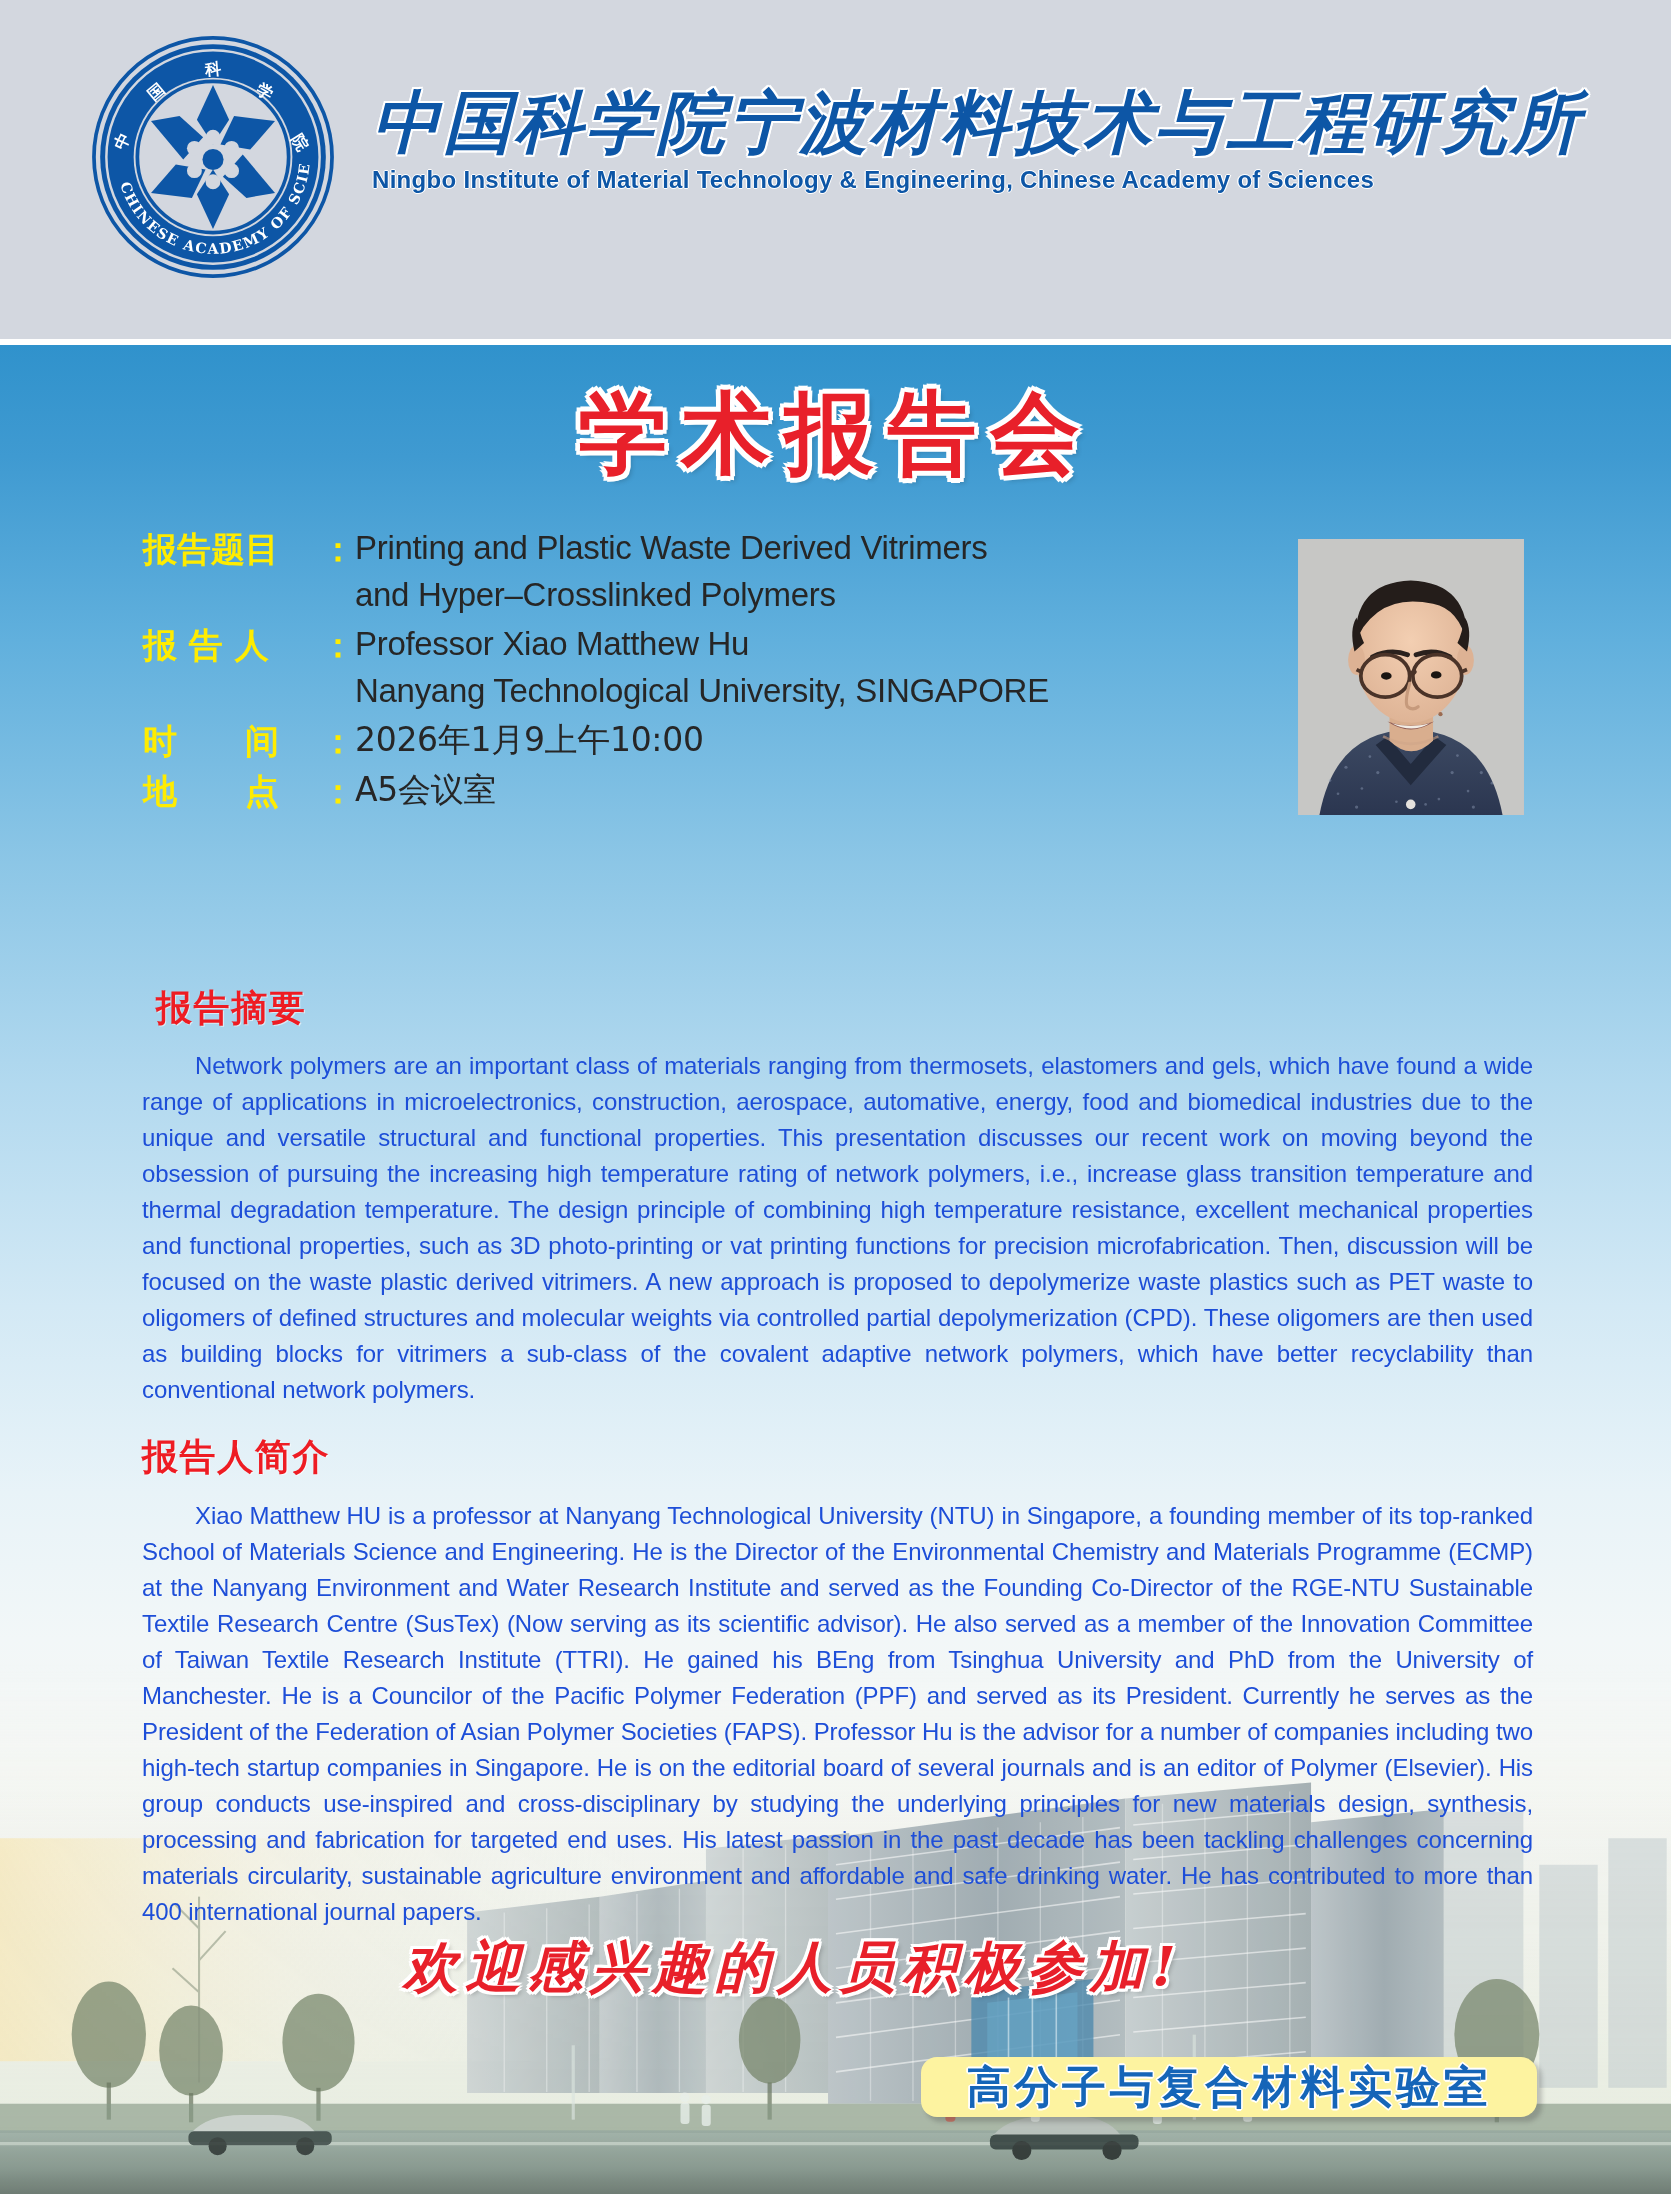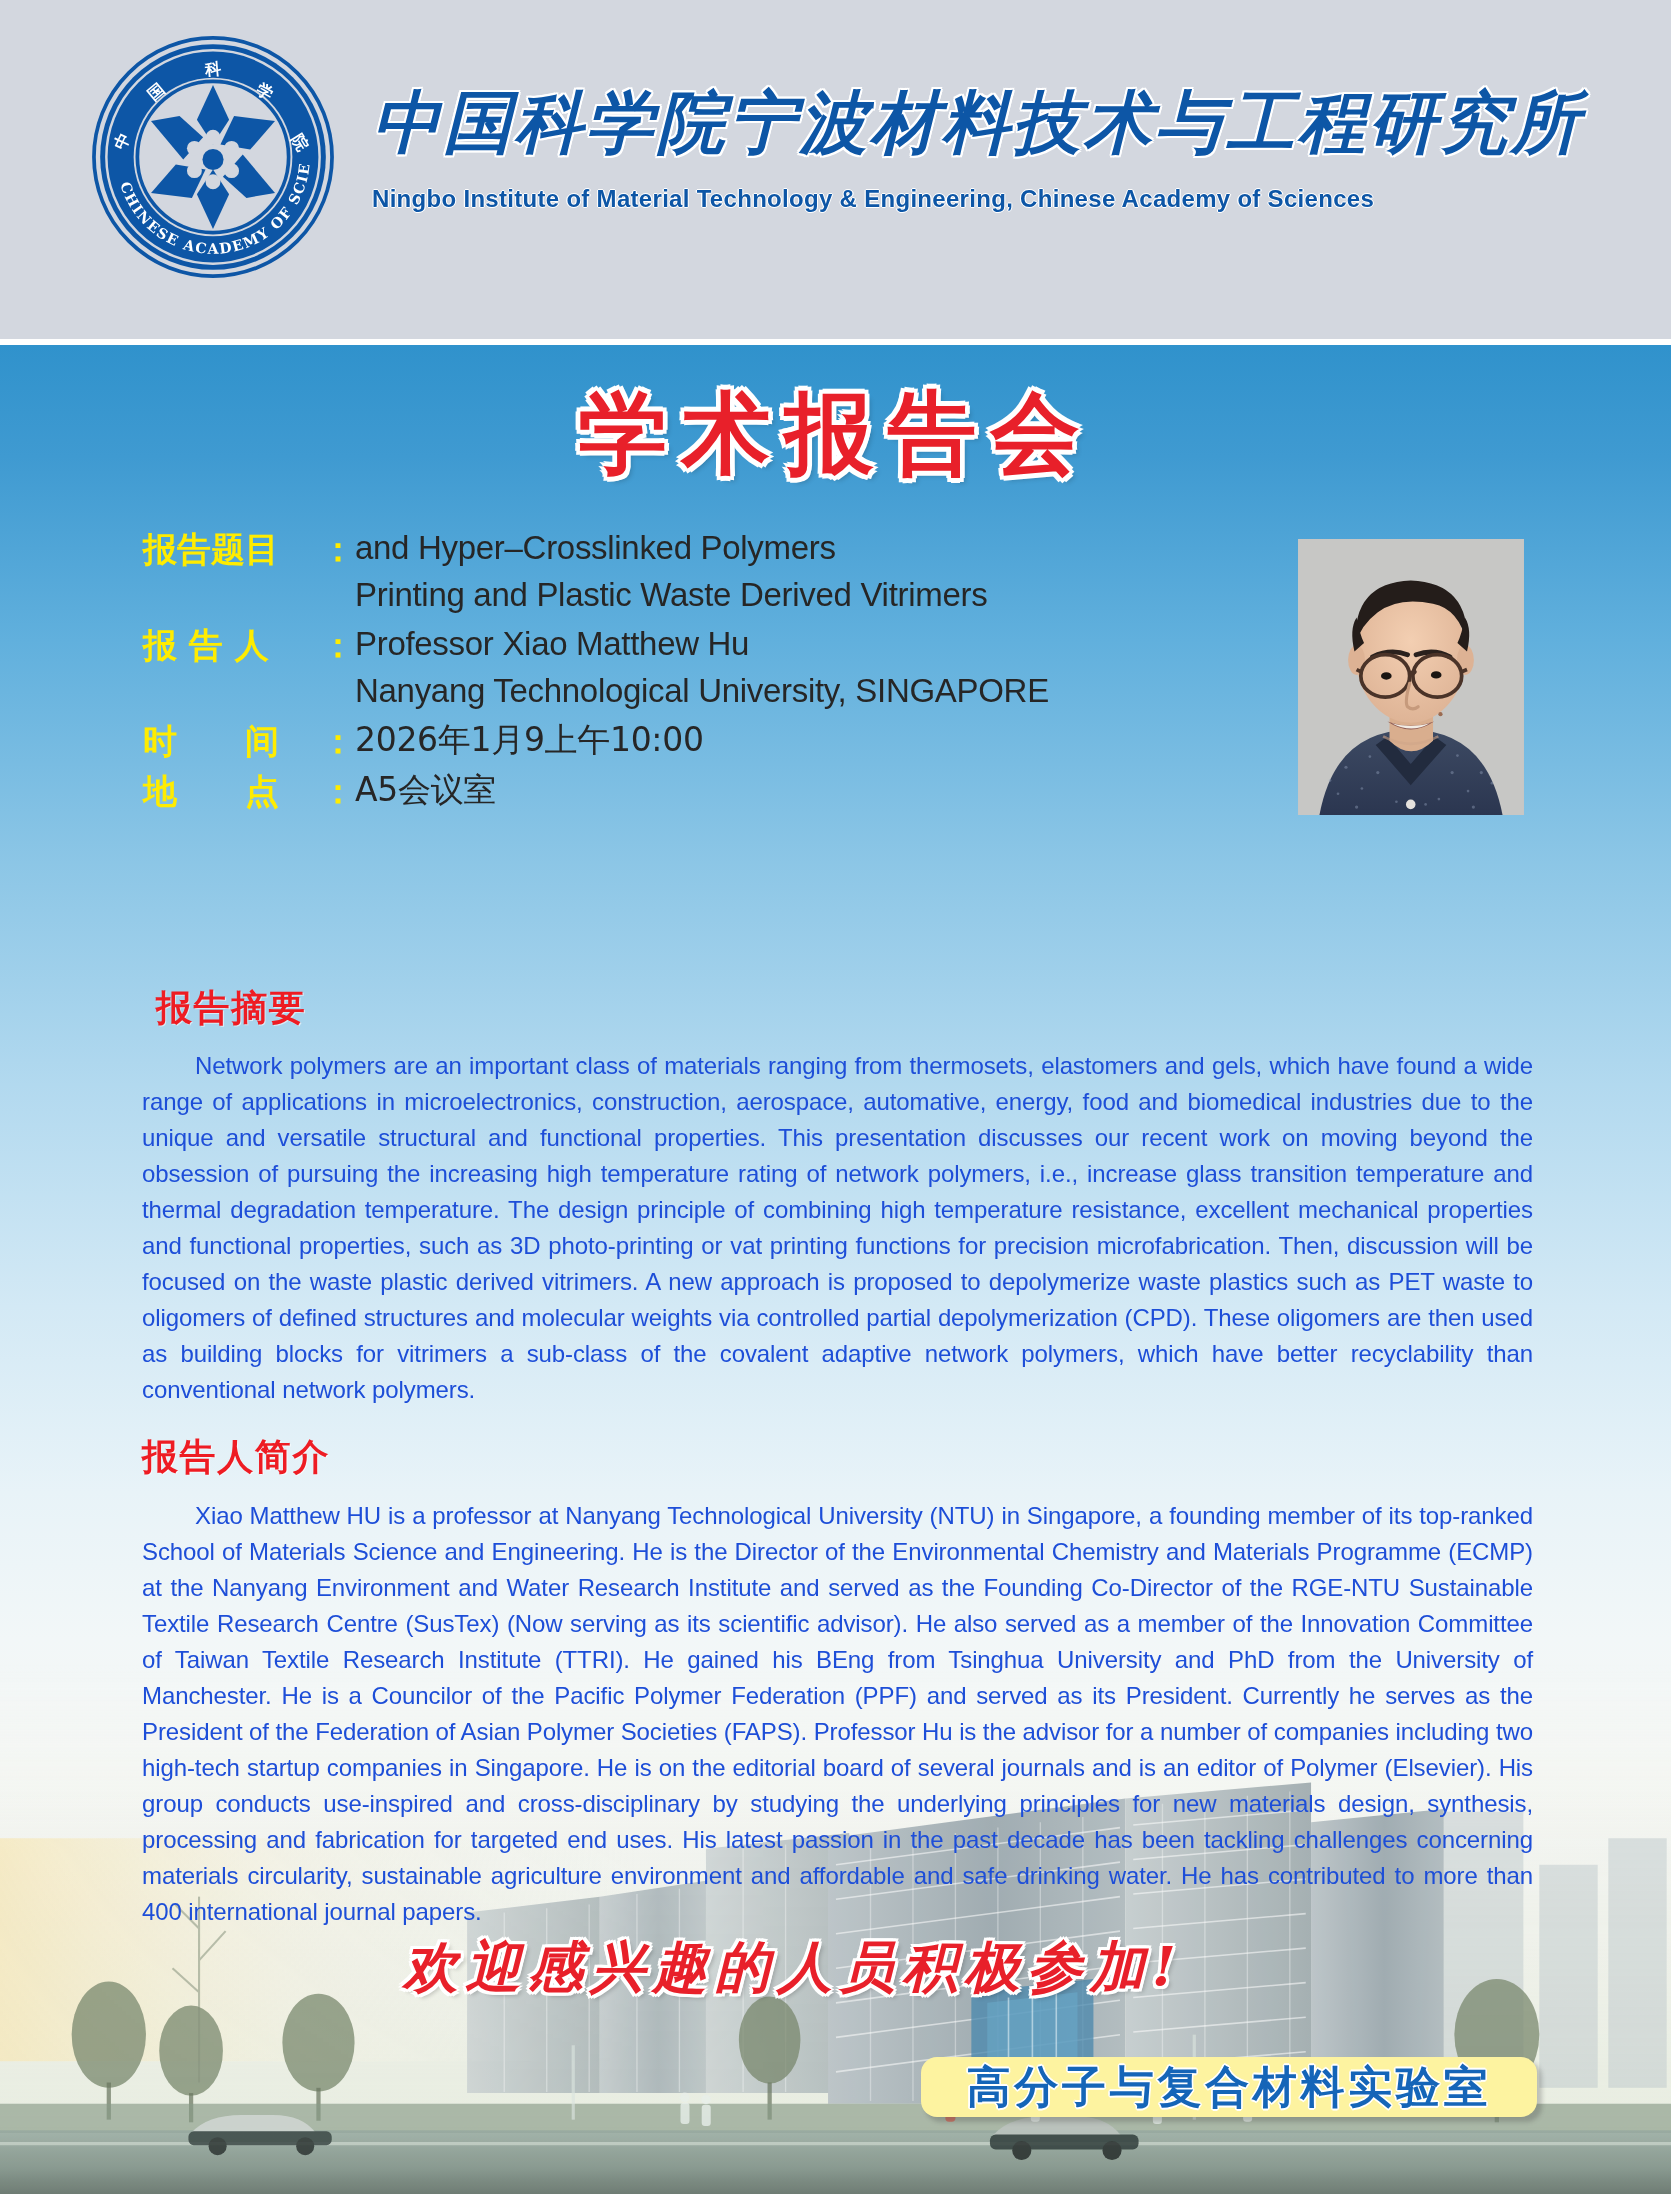--- a/index.html
+++ b/index.html
@@ -52,21 +52,21 @@
     letter-spacing: 3.2px;
     font-style: italic;
     font-family: "DejaVu Serif", serif;
     text-shadow:
       2.1px 0 0 #fff, -2.1px 0 0 #fff, 0 2.1px 0 #fff, 0 -2.1px 0 #fff,
       1.6px 1.6px 0 #fff, -1.6px 1.6px 0 #fff, 1.6px -1.6px 0 #fff, -1.6px -1.6px 0 #fff;
     white-space: nowrap;
     line-height: 1.1;
   }
   .inst-en {
-    margin-top: 25px;
+    margin-top: 6px;
     font-size: 24px;
     color: #0d56a6;
     font-weight: 600;
     letter-spacing: 0.3px;
     white-space: nowrap;
     text-shadow:
       1.1px 0 0 #fff, -1.1px 0 0 #fff, 0 1.1px 0 #fff, 0 -1.1px 0 #fff;
   }
 
   
@@ -479,22 +479,22 @@
   <div class="main-title">学术报告会</div>
 
   <div class="info">
 
     <div class="info-row">
       <div class="info-label tight">
         <span>报告题目</span>
         <span class="colon">：</span>
       </div>
       <div class="info-value">
+        <span class="line">Printing and Plastic Waste Derived Vitrimers</span>
         <span class="line">and Hyper–Crosslinked Polymers</span>
-        <span class="line">Printing and Plastic Waste Derived Vitrimers</span>
       </div>
     </div>
 
     <div class="info-row">
       <div class="info-label">
         <span>报 告 人</span>
         <span class="colon">：</span>
       </div>
       <div class="info-value">
         <span class="line">Professor Xiao Matthew Hu</span>

